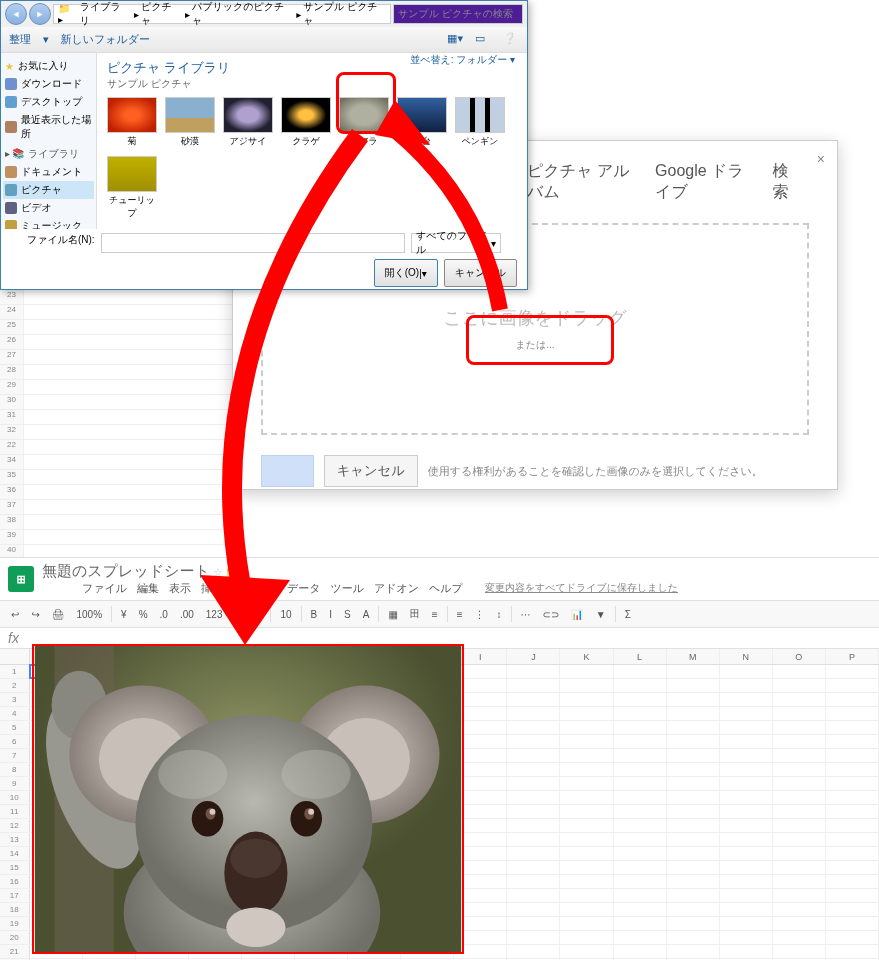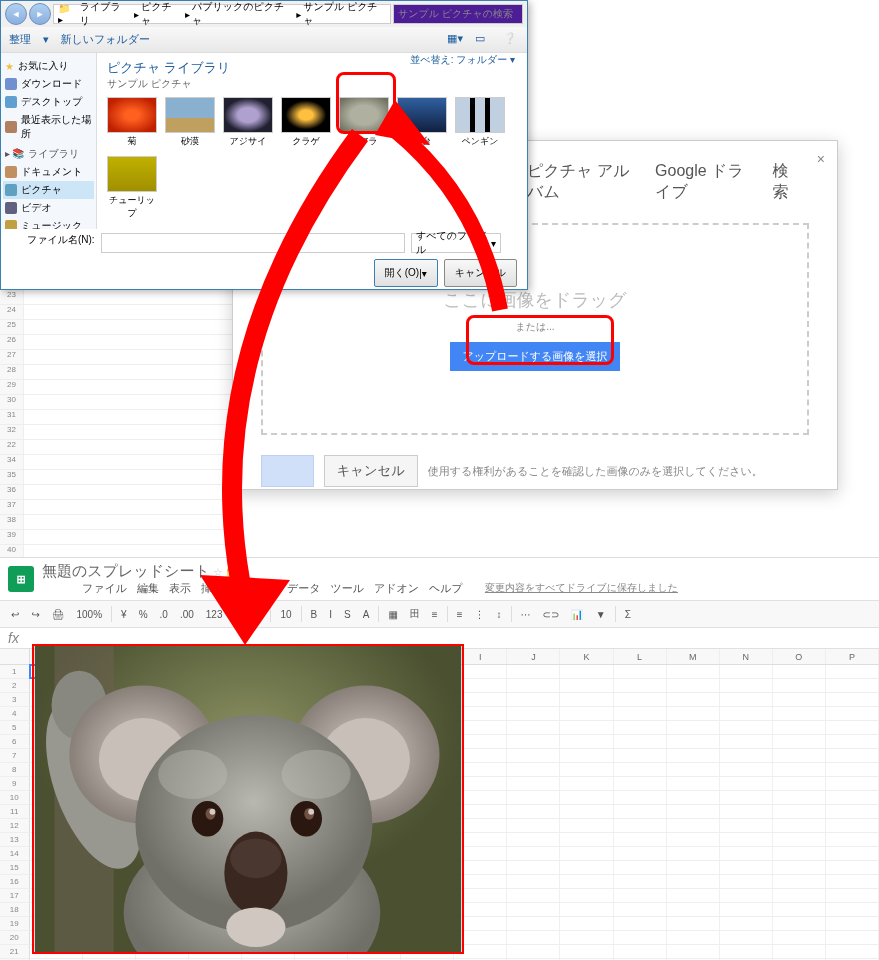--- a/index.html
+++ b/index.html
@@ -193,21 +193,20 @@
 <div class="upload-dialog">
   <div class="up-close">×</div>
   <div class="up-tabs">
     <span class="up-tab">ピクチャ アルバム</span>
     <span class="up-tab">Google ドライブ</span>
     <span class="up-tab">検索</span>
   </div>
   <div class="up-drop">
     <div class="up-droptext">ここに画像をドラッグ</div>
     <div class="up-or">または...</div>
-    <button class="up-btn">アップロードする画像を選択</button>
   </div>
   <div class="up-footer">
     <button class="up-fbtn disabled">　　</button>
     <button class="up-fbtn">キャンセル</button>
     <span>使用する権利があることを確認した画像のみを選択してください。</span>
   </div>
 </div>
 
 <div class="file-dialog">
   <div class="fd-nav">

